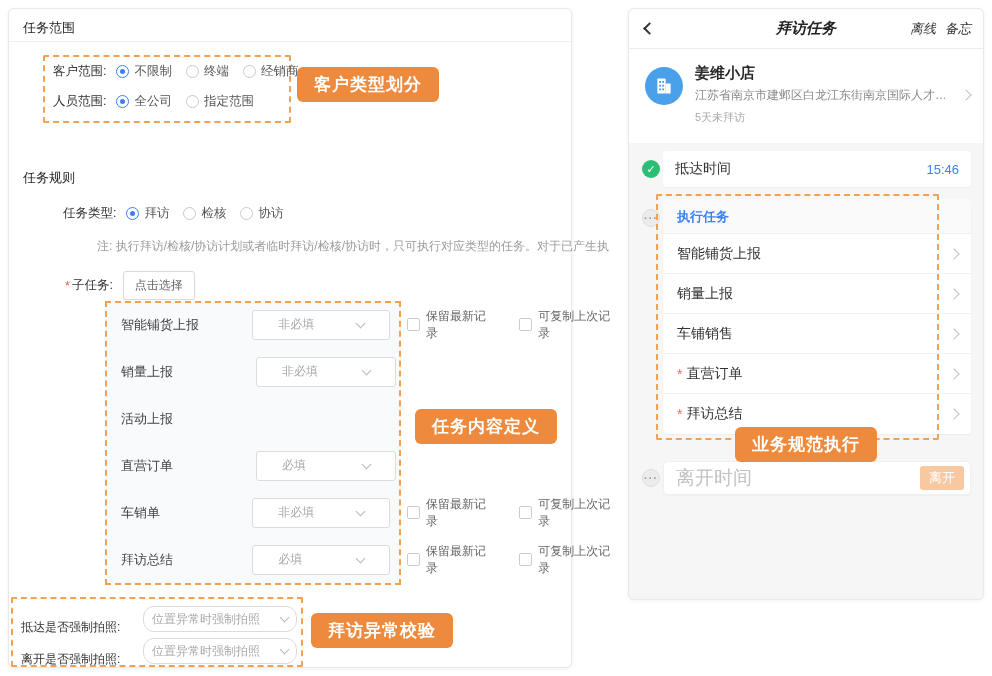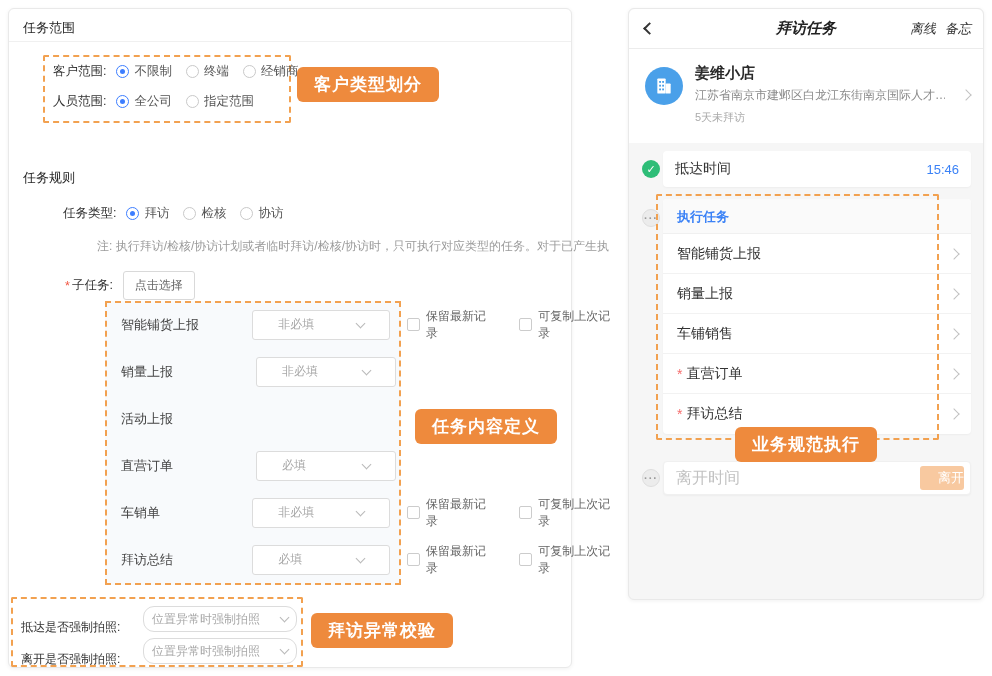--- a/index.html
+++ b/index.html
@@ -73,22 +73,22 @@
   .m-tasks-head { height:35px; line-height:35px; padding-left:14px; font-size:13px; font-weight:bold; color:#3b82f6; background:#fafafa; border-bottom:1px solid #f0f0f0; border-radius:4px 4px 0 0; }
   .m-trow { height:40px; display:flex; align-items:center; padding:0 13px 0 14px; border-bottom:1px solid #f2f2f2; font-size:14px; color:#333; cursor:pointer; }
   .m-trow:last-child { border-bottom:none; }
   .m-trow .chev-r { margin-left:auto; }
   .m-req { color:#F56C6C; margin-right:4px; }
 
   #mobile-dashed { left:27px; top:185px; width:283px; height:246px; border:2px dashed #F2A150; z-index:5; pointer-events:none; position:absolute; border-radius:2px; }
   #mobile-badge { left:106px; top:418px; z-index:6; }
 
   #leave-bar { top:452px; width:308px; height:34px; display:flex; align-items:center; padding:0 6px 0 12px; border:1px solid #f0f0f0; }
-  .leave-label { font-size:16px; color:#c2c2c2; }
-  .leave-btn { margin-left:auto; width:44px; height:24px; background:#F8C9A0; color:#fff; border-radius:3px; font-size:13px; text-align:right; line-height:24px; cursor:pointer; }
+  .leave-label { font-size:19px; color:#c2c2c2; }
+  .leave-btn { margin-left:auto; width:44px; height:24px; background:#F8C9A0; color:#fff; border-radius:3px; font-size:13px; text-align:center; line-height:24px; cursor:pointer; }
 </style>
 </head>
 <body>
 
 <div class="panel" id="left-panel">
 
   <div class="sec-title" style="top:10px">任务范围</div>
   <div class="divider"></div>
 
   <div class="dashed" style="left:34px; top:46px; width:248px; height:68px;"></div>

